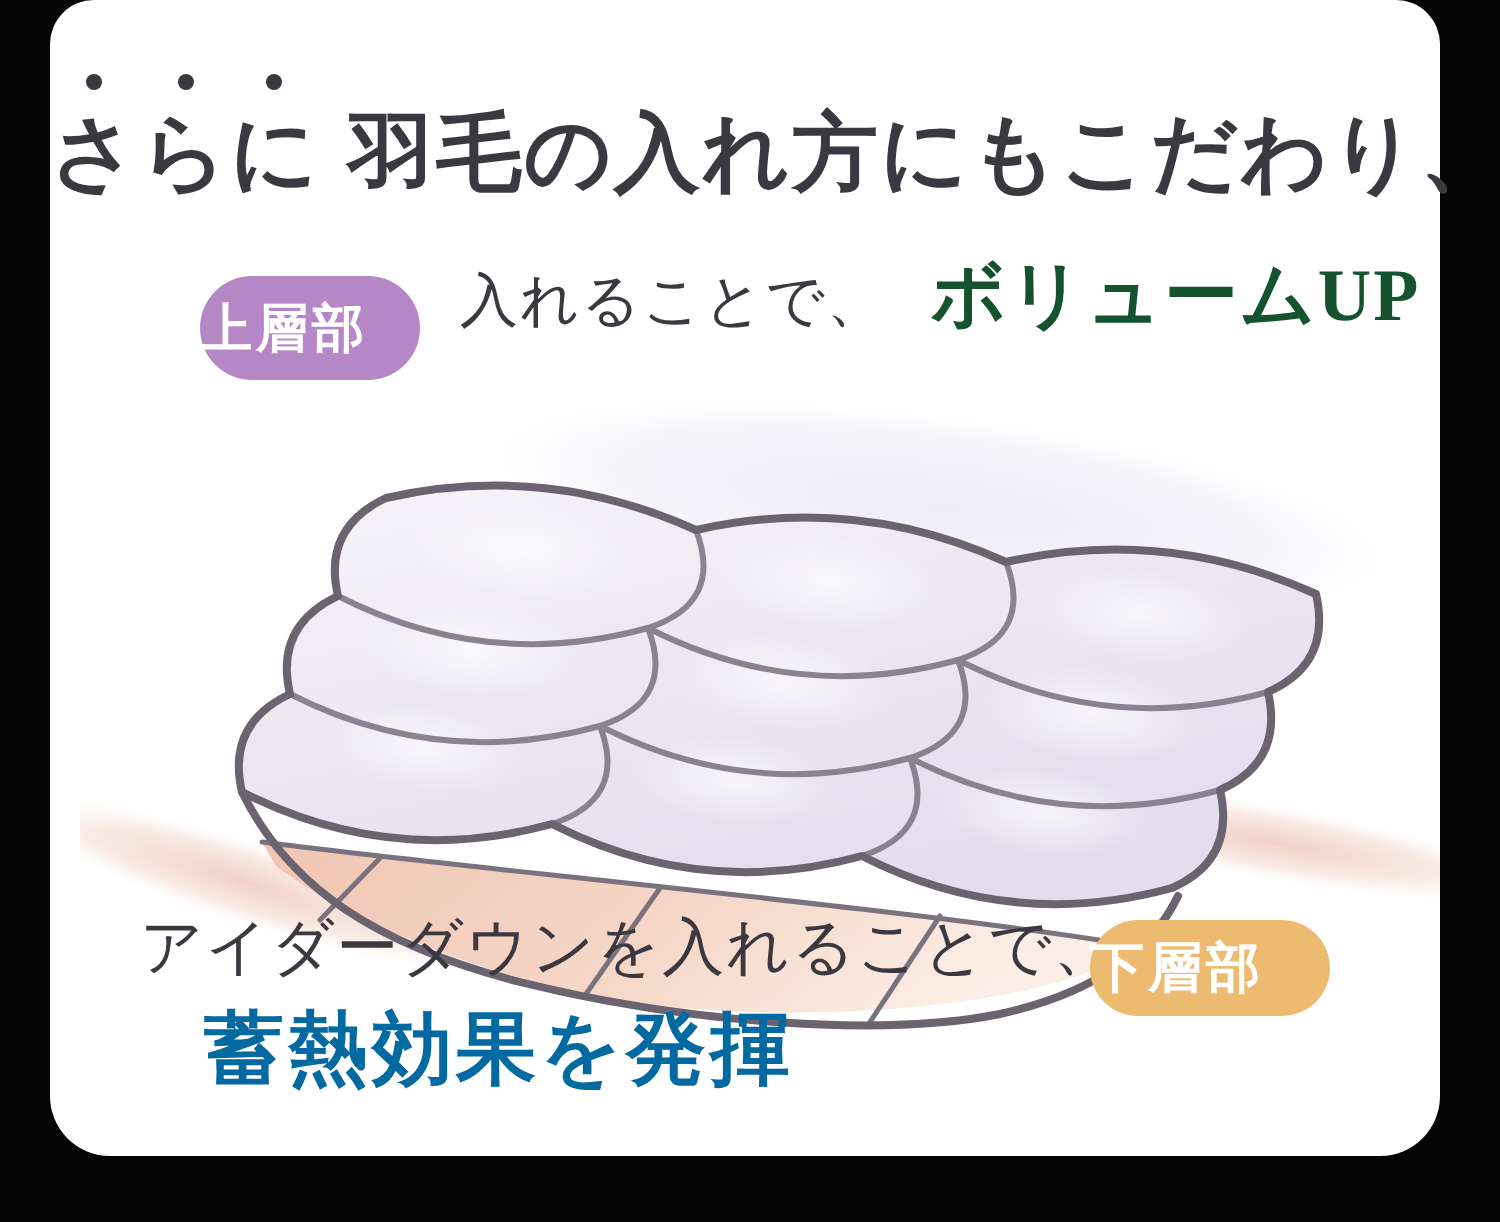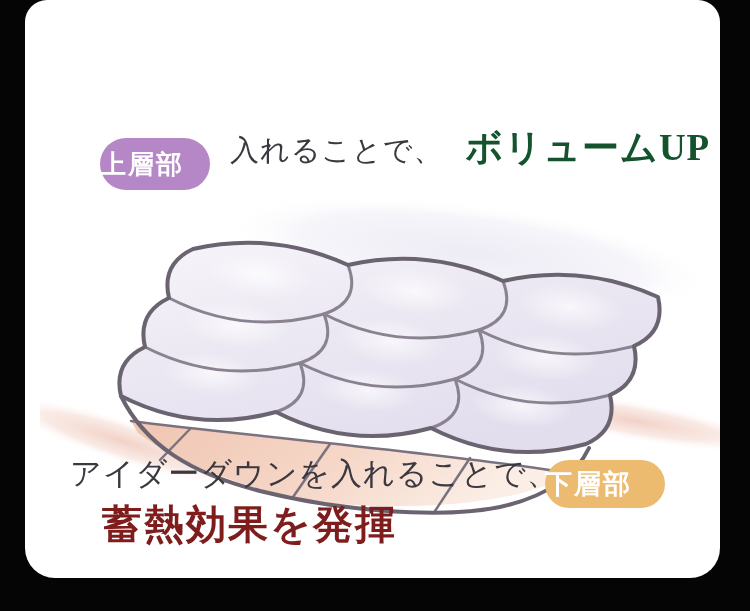--- a/index.html
+++ b/index.html
@@ -38,30 +38,38 @@
   
   .upper-text{position:absolute;left:205px;top:116px;color:#3b383f;white-space:nowrap;}
   .upper-text .l1{font-size:29px;letter-spacing:1px;}
   .upper-text .l2{display:flex;align-items:baseline;margin-top:7px;gap:22px;}
   .upper-text .l2 .plain{font-size:29px;letter-spacing:1px;}
   .upper-text .l2 .hl{font-size:37px;font-weight:700;color:#14532d;letter-spacing:1px;}
   
   .lower-text{position:absolute;left:45px;top:453px;width:500px;
     color:#3b383f;white-space:nowrap;}
   .lower-text .l1{font-size:31px;letter-spacing:1px;}
-  .lower-text .l2{font-size:40px;font-weight:700;color:#7f1d1d;letter-spacing:2px;
+  .lower-text .l2{font-size:40px;font-weight:700;color:#0369a1;letter-spacing:2px;
     margin-top:2px;transform:translateX(32px);}
   
   .illustration{position:absolute;left:15px;top:195px;}
 </style>
 </head>
 <body>
 
 <div class="card">
 
+  <div class="title">
+    <span class="em-wrap">
+      <span class="dot d1"></span>
+      <span class="dot d2"></span>
+      <span class="dot d3"></span>
+      <span>さらに</span>
+    </span><span class="rest">羽毛の入れ方にもこだわり、</span>
+  </div>
 
   <div class="badge badge-upper">
     <span>上層部</span>
   </div>
 
   <div class="upper-text">
     <div class="l2">
       <span class="plain">入れることで、</span>
       <span class="hl">ボリュームUP</span>
     </div>

